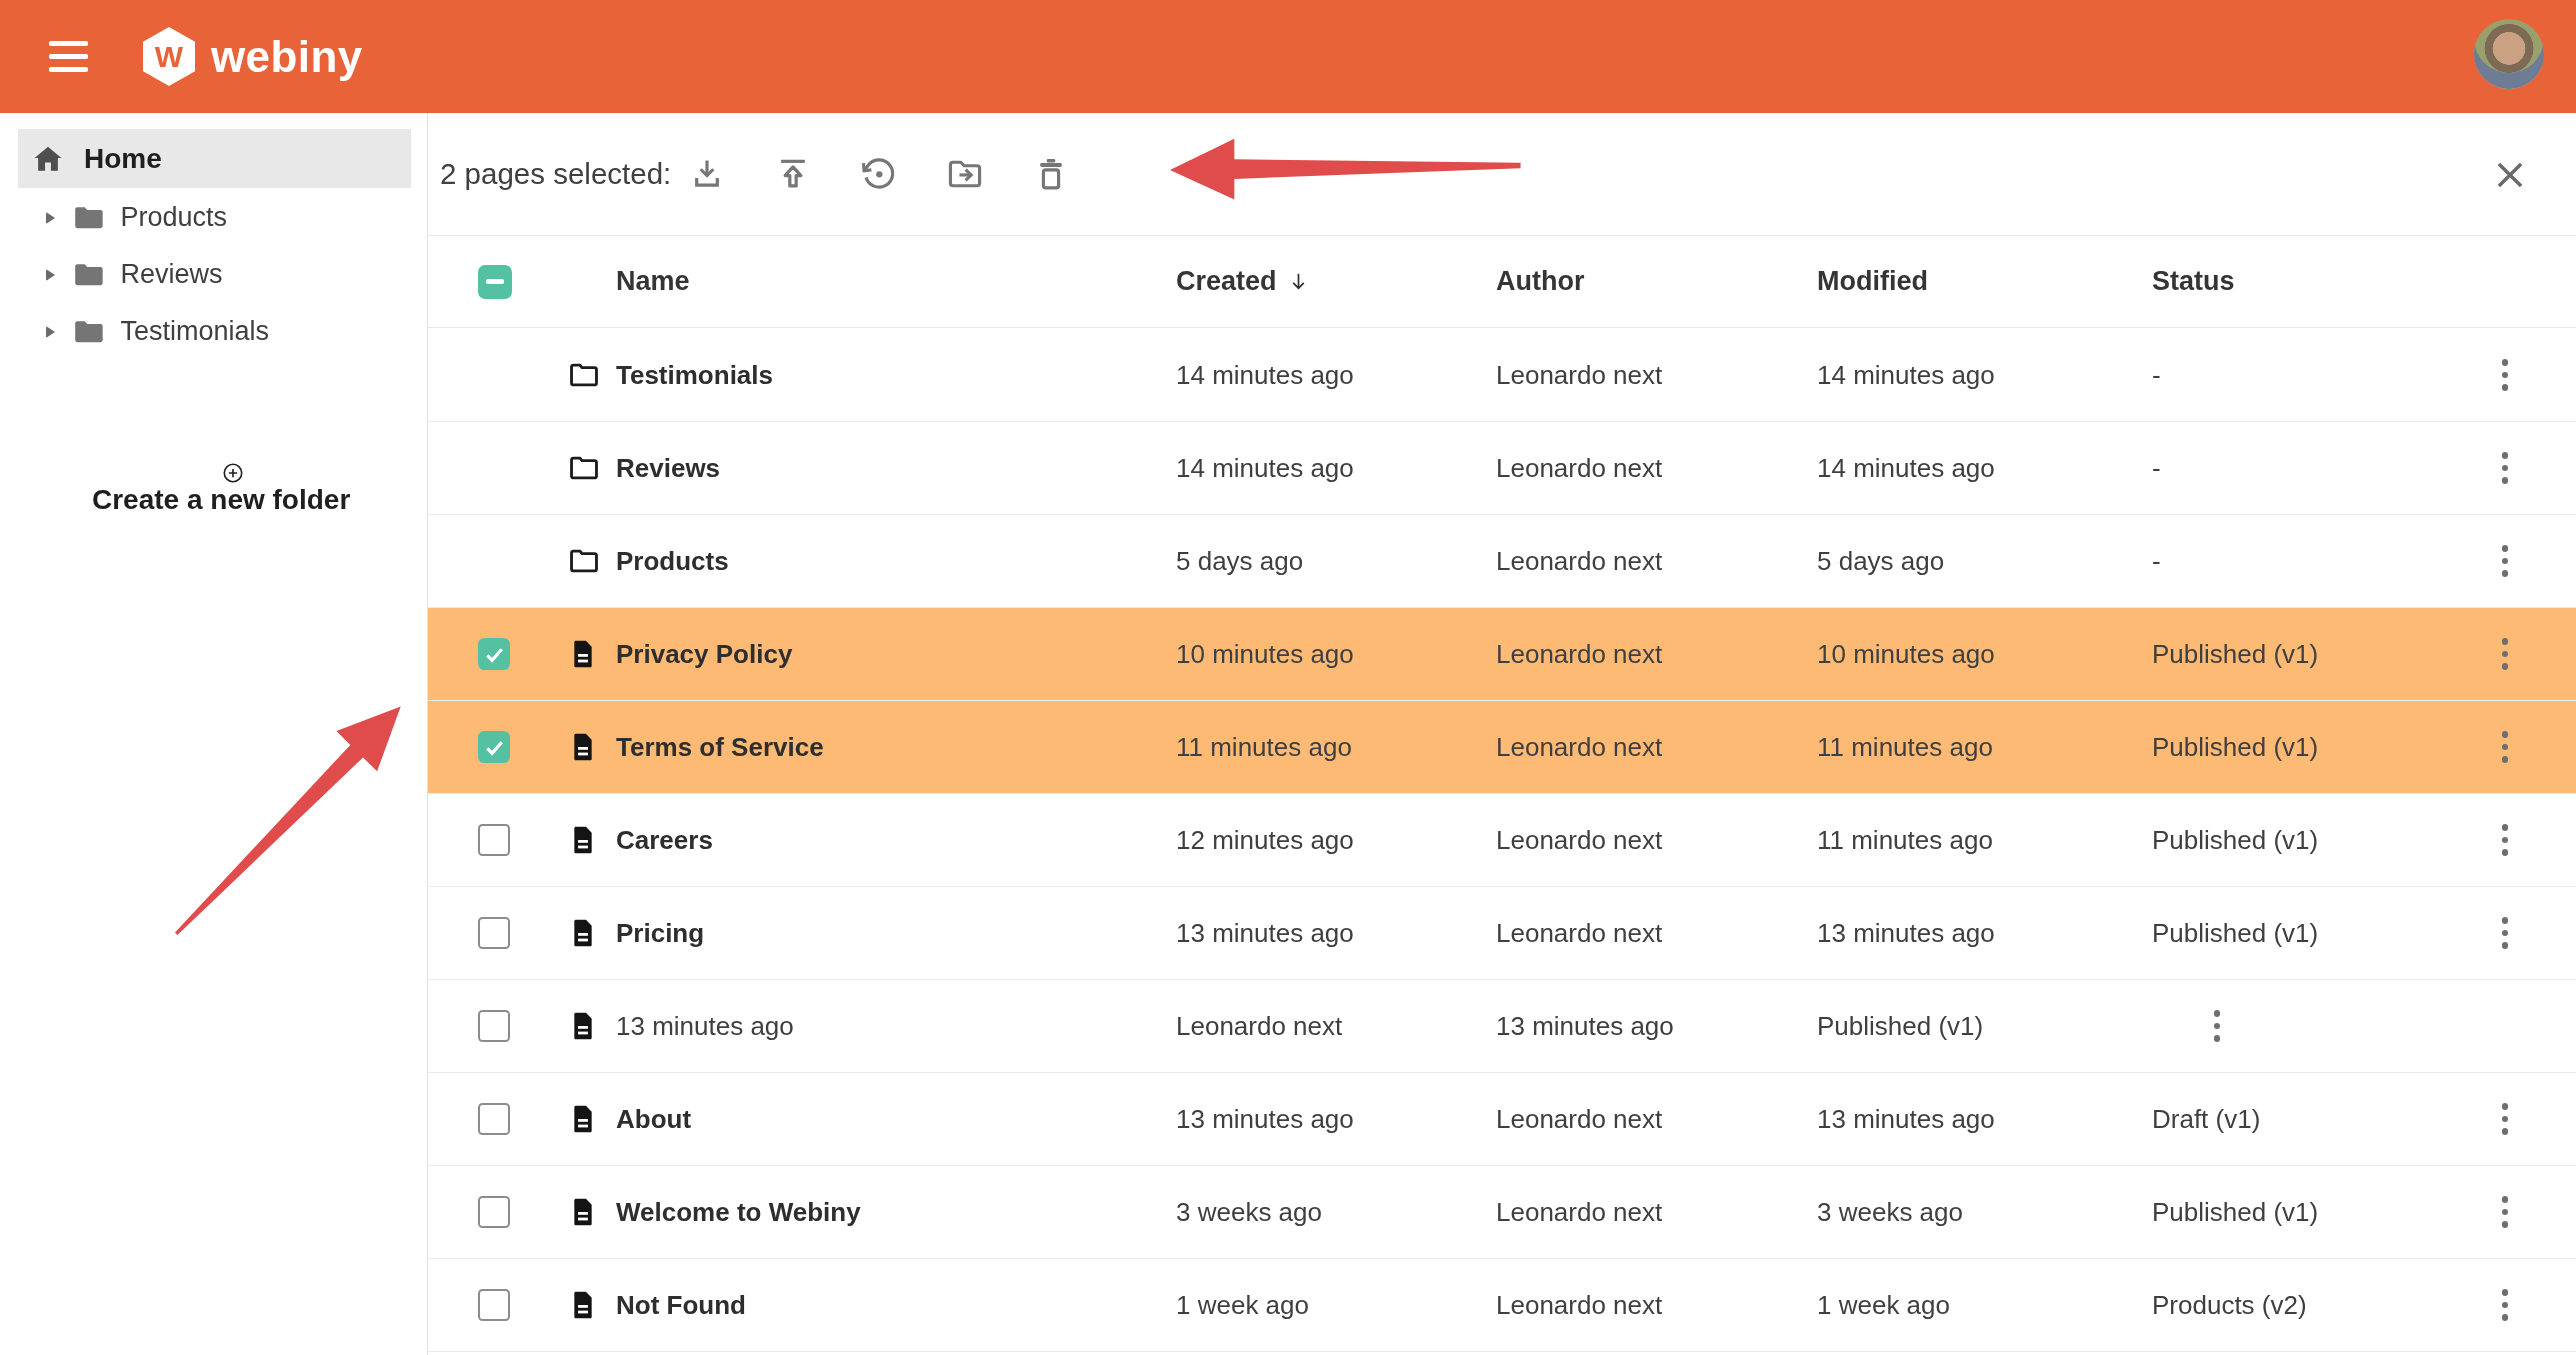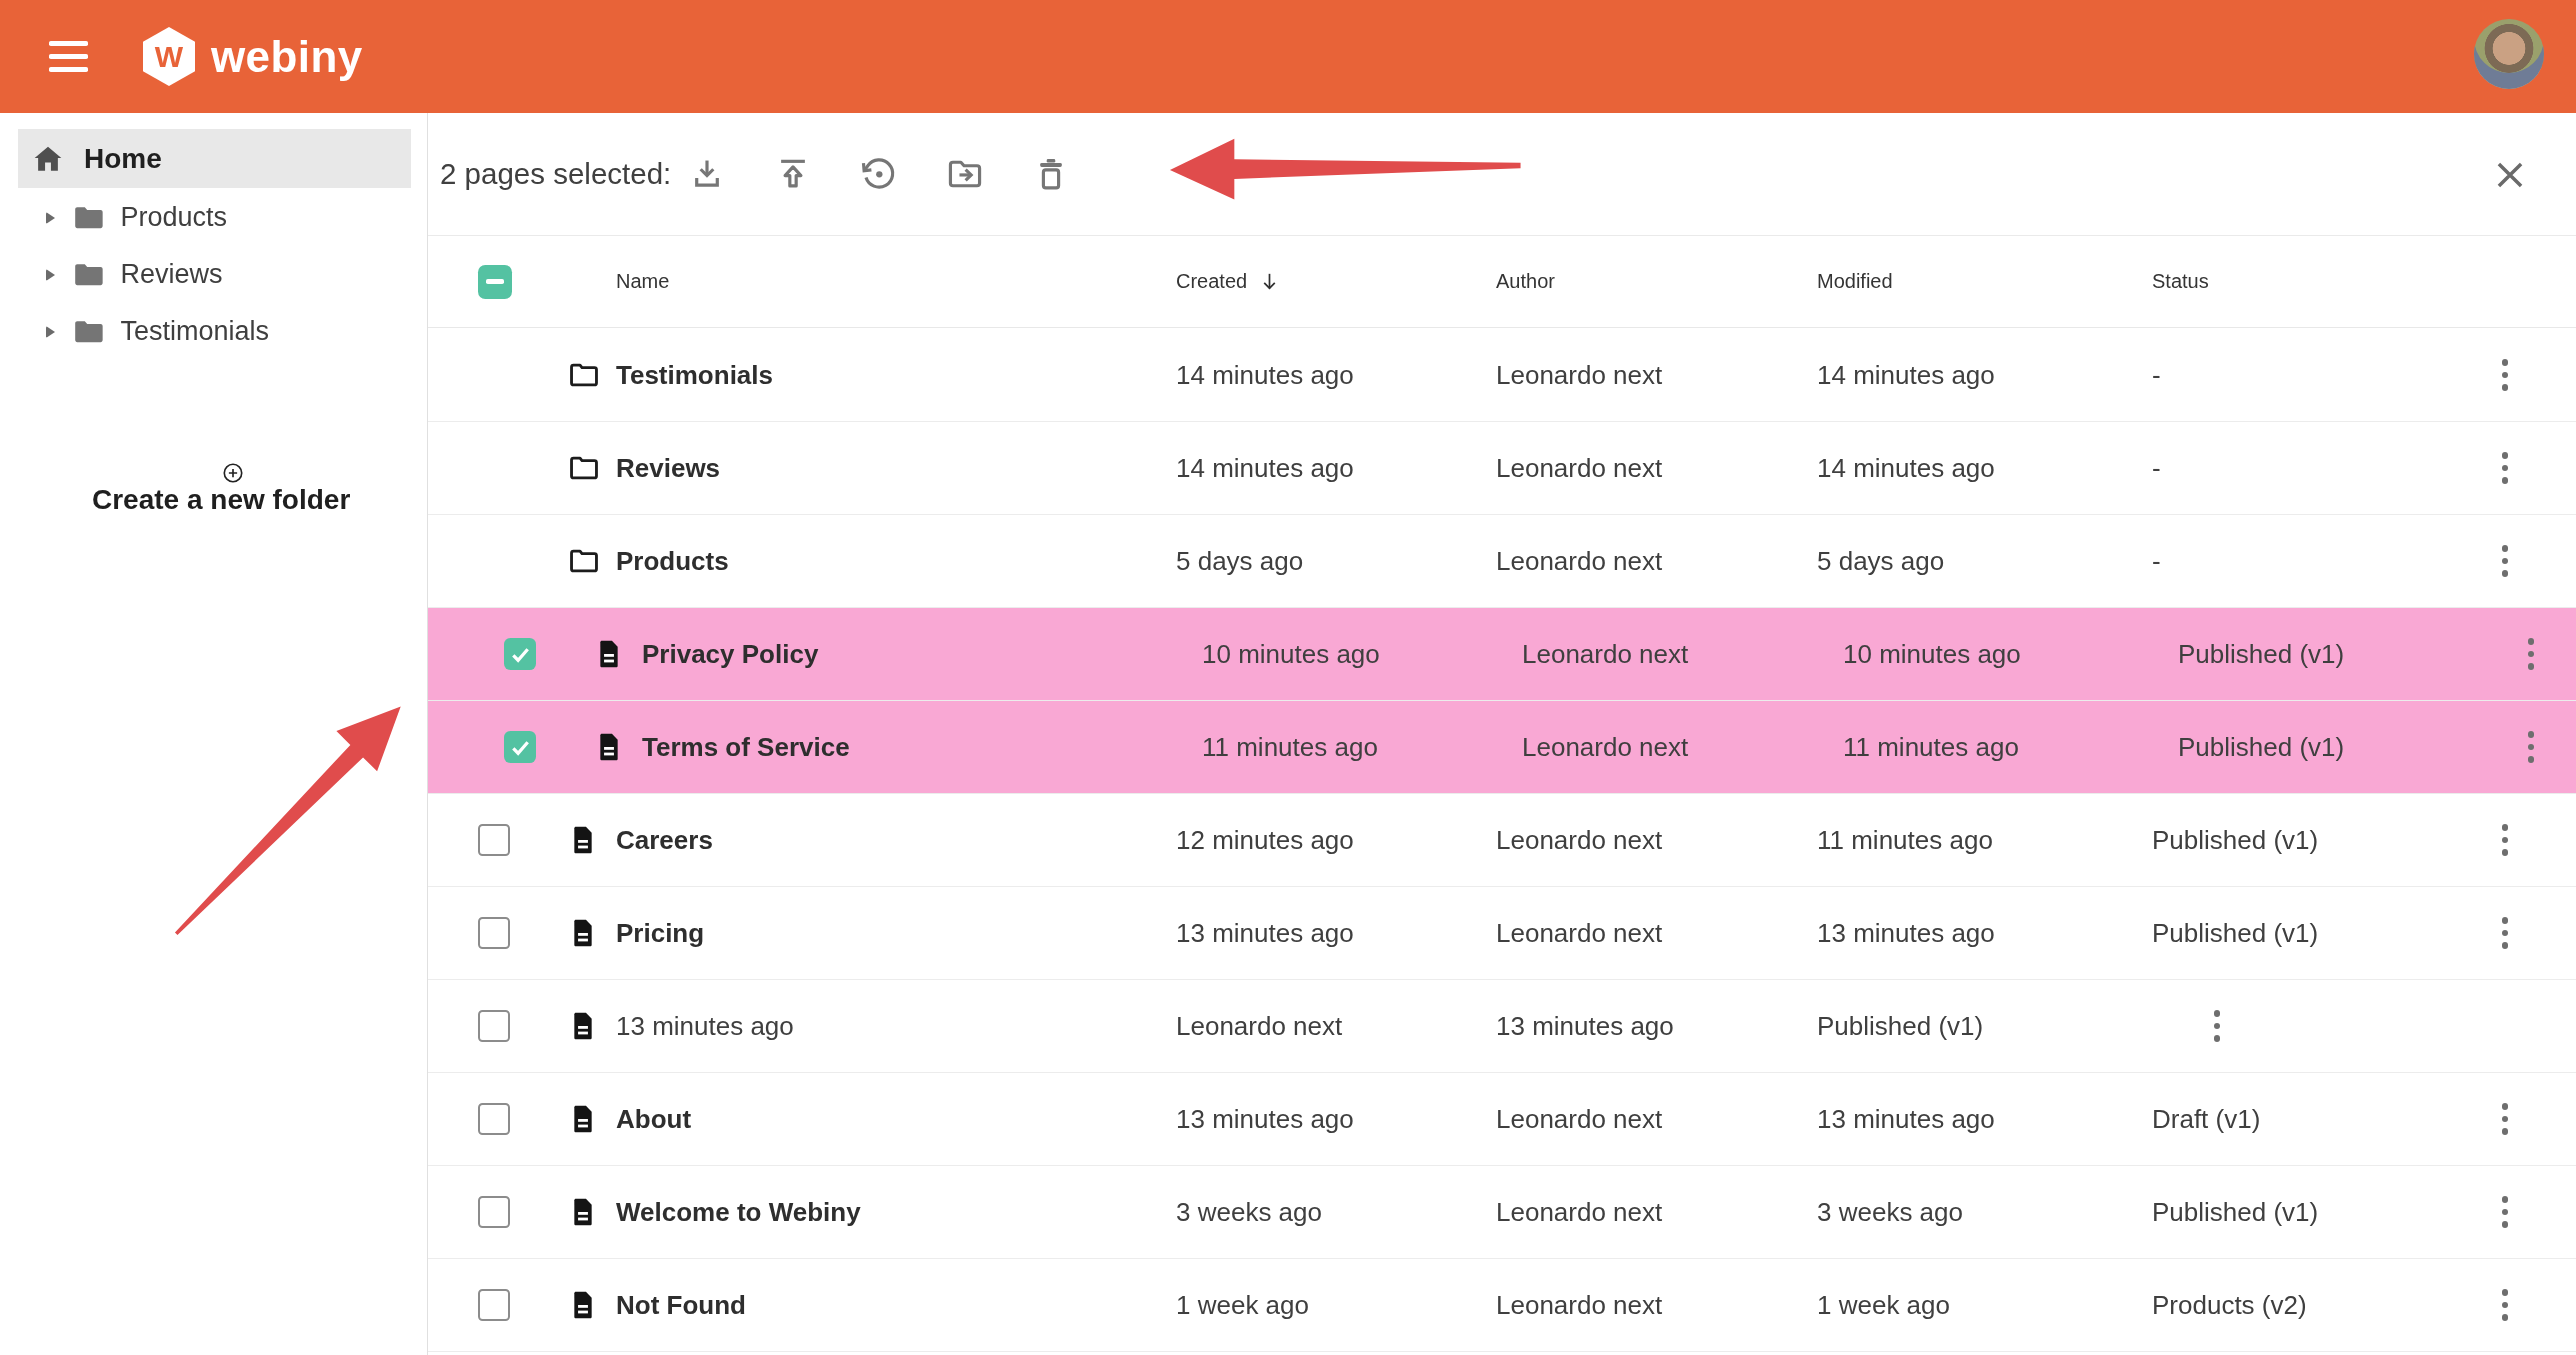--- a/index.html
+++ b/index.html
@@ -40,24 +40,24 @@
   .toolbar { position:absolute; left:0; top:0; width:2148px; height:123px; border-bottom:0.9px solid #eaeaea; display:flex; align-items:center; background:#fff; }
   .sel-text { margin-left:12px; font-size:29.5px; color:#404040; }
   .tool-btns { display:flex; align-items:center; margin-left:16px; }
   .tool-btn { width:39px; height:39px; display:flex; align-items:center; justify-content:center; cursor:pointer; margin-left:47px; }
   .tool-btn:first-child { margin-left:0; }
   .close-btn { position:absolute; right:47px; top:43px; width:38px; height:38px; cursor:pointer; }
 
   
   .grid { display:grid; grid-template-columns:116px 72px 560px 320px 321px 335px 288px 135px; align-items:center; }
   .thead { position:absolute; left:0; top:123px; width:2148px; height:92px; border-bottom:0.9px solid #e8e8e8; background:#fff; }
-  .th { font-size:20px; font-weight:normal; color:#353535; display:flex; align-items:center; }
+  .th { font-size:27px; font-weight:bold; color:#353535; display:flex; align-items:center; }
   .tbody { position:absolute; left:0; top:216px; width:2148px; }
   .trow { height:93px; border-bottom:0.9px solid #ececec; background:#fff; cursor:pointer; }
-  .trow.selected { background:#f9a8d4;padding-left:26px; }
+  .trow.selected { background:#fdba74; }
   .cell { font-size:26px; color:#3f3f3f; }
   .cell.name { font-size:26px; font-weight:bold; color:#2e2e2e; }
   .cell-check { padding-left:50px; }
   .cell-icon { padding-left:23px; display:flex; align-items:center; }
 
   .checkbox { width:32px; height:32px; border:2.7px solid #8c8c8c; border-radius:4.5px; background:#fff; display:flex; align-items:center; justify-content:center; cursor:pointer; }
   .checkbox .check { display:none; }
   .checkbox.checked { border:none; background:#54c2a2; border-radius:6.3px; }
   .checkbox.checked .check { display:block; }
   .checkbox.indet { border:none; background:#54c2a2; border-radius:7.2px; width:34px; height:34px; }

